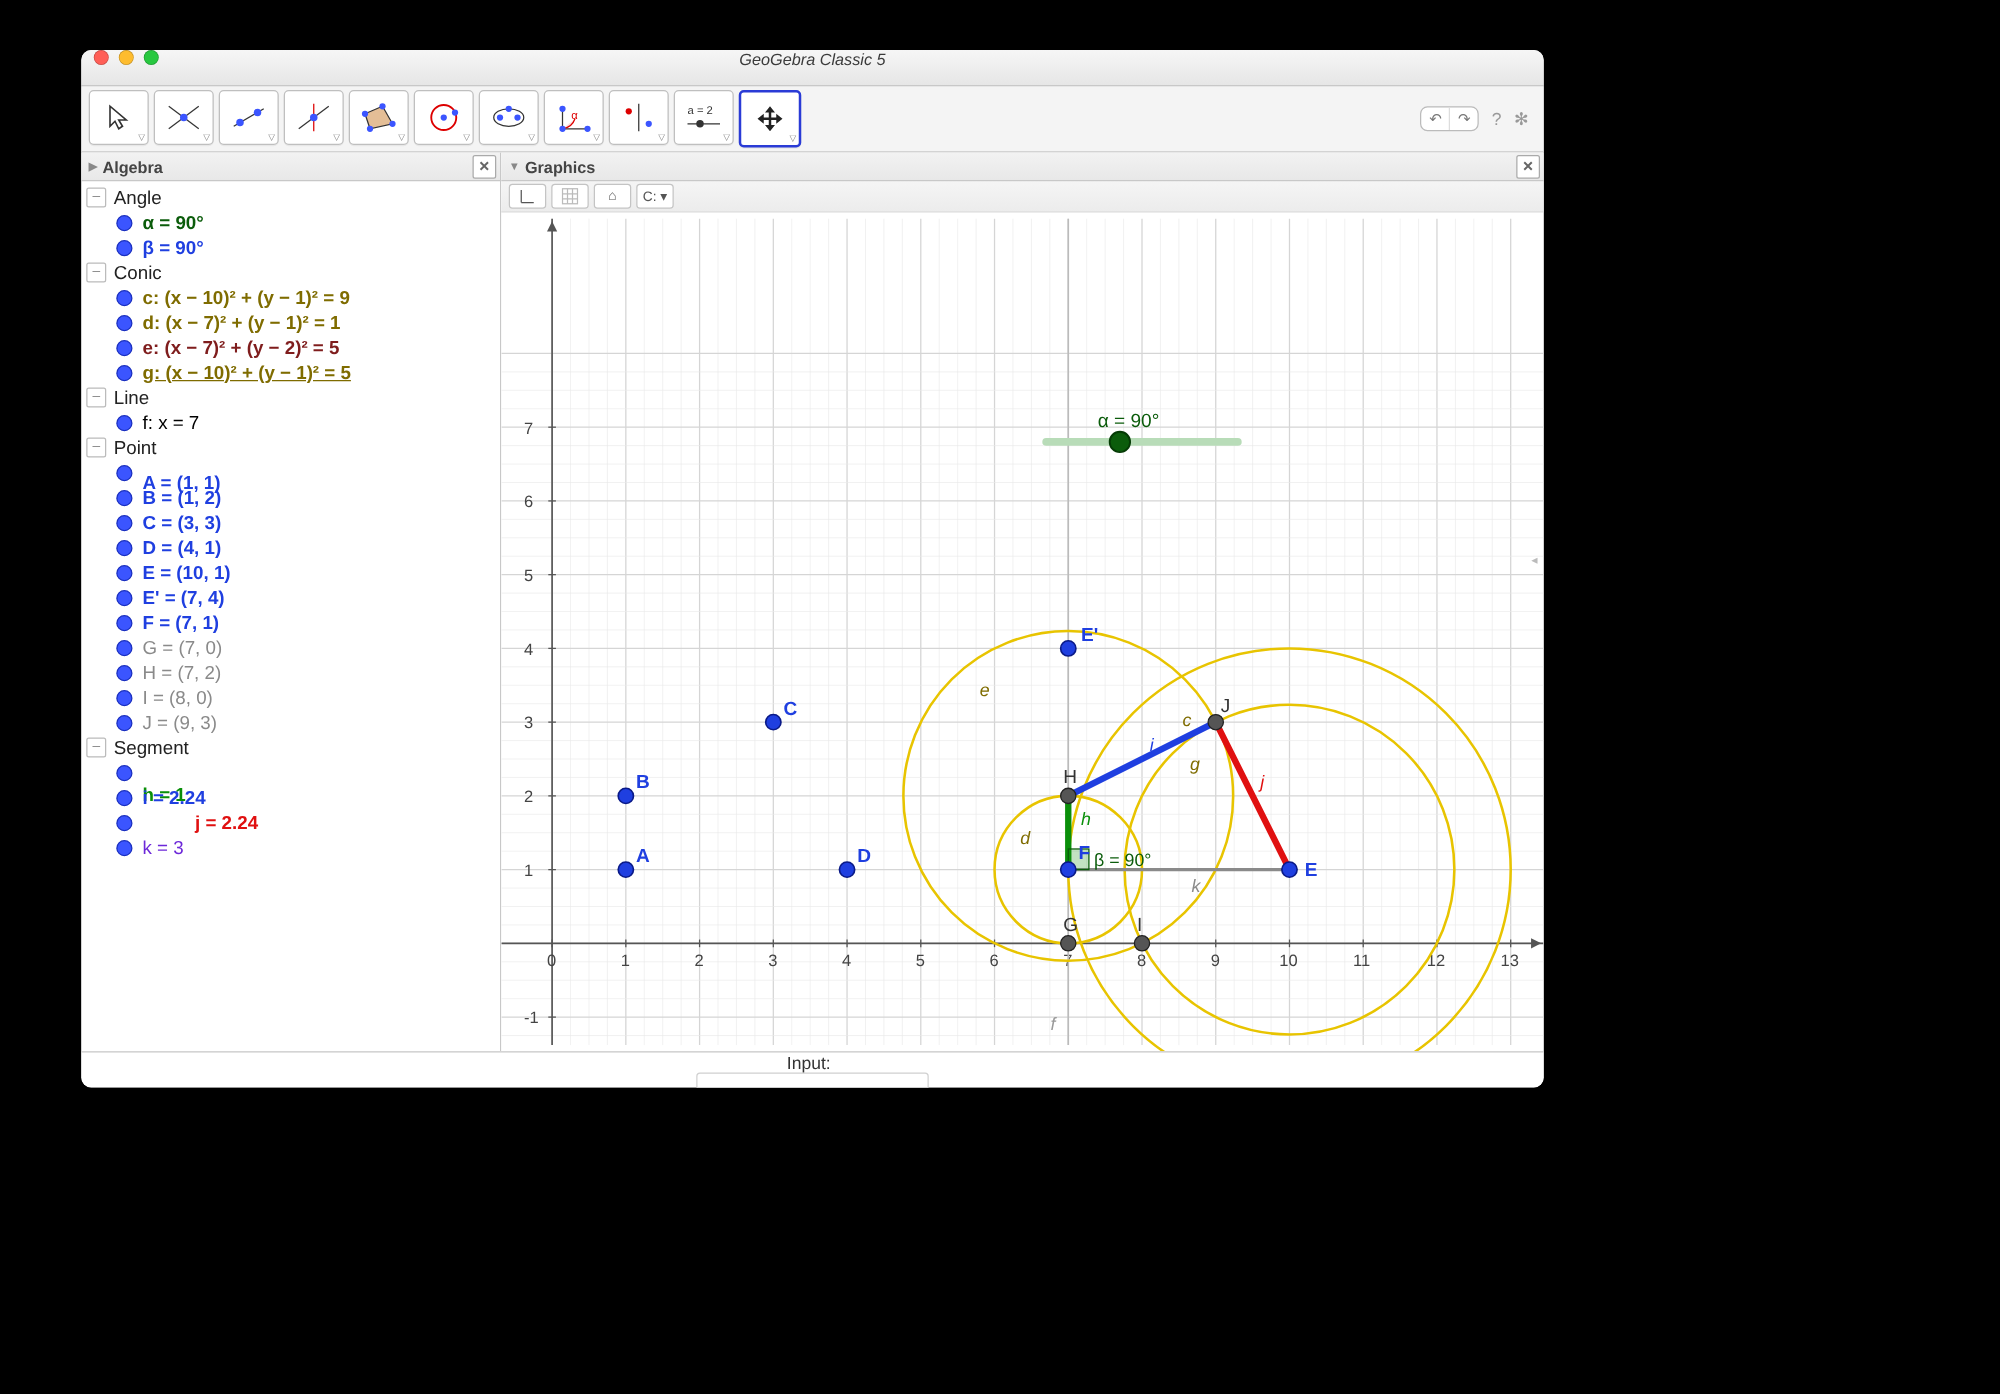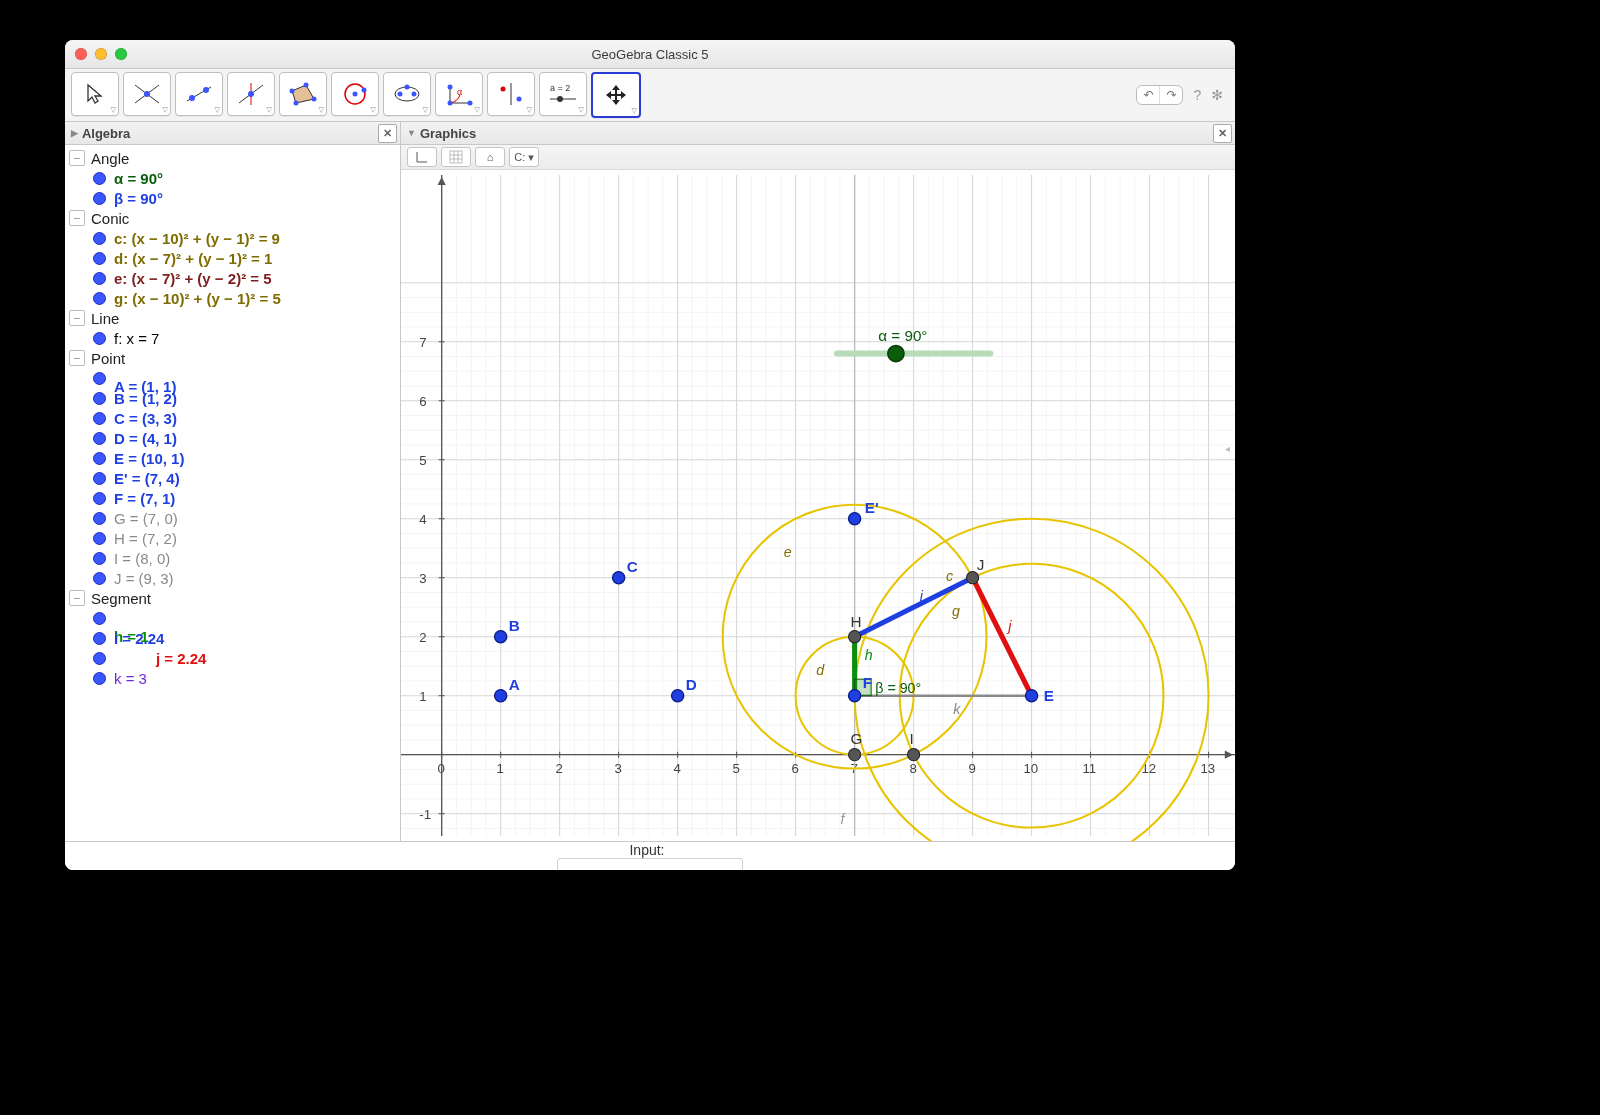--- a/index.html
+++ b/index.html
@@ -3,23 +3,24 @@
 <meta charset="utf-8">
 <style>
   html, body { margin: 0; padding: 0; font-family: -apple-system, "Helvetica Neue", Arial, sans-serif; }
   body { background: #000; width: 1600px; height: 1115px; position: relative; }
   .window {
     position: absolute; left: 65px; top: 40px; width: 1170px; height: 830px;
     background: #ececec; border-radius: 8px; box-shadow: 0 12px 40px rgba(0,0,0,.55), 0 0 0 1px rgba(0,0,0,.3);
     overflow: hidden; display: flex; flex-direction: column;
   }
   .titlebar {
-    height: 28px; display: flex; align-items: center; padding: 0 10px;
+    height: 28px; display: flex; align-items: flex-start; padding: 0 10px;
     background: linear-gradient(#f6f6f6, #e6e6e6); border-bottom: 1px solid #c8c8c8;
     position: relative;
+    font-style: italic;
   }
   .traffic { display: flex; gap: 8px; }
   .tdot { width: 12px; height: 12px; border-radius: 50%; box-shadow: inset 0 0 0 .5px rgba(0,0,0,.25); }
   .title { position: absolute; left: 0; right: 0; text-align: center; font-size: 13px; color: #3b3b3b; }
   .toolbar {
     height: 52px; background: #f4f4f4; border-bottom: 1px solid #c8c8c8; display: flex; align-items: center;
     padding: 0 6px;
   }
   .toolbtn {
     width: 46px; height: 42px; background: #fff; border: 1px solid #bfbfbf; border-radius: 4px;
@@ -219,21 +220,21 @@
           <div class="alg-item bold">
             <div class="bullet"></div>
             <span style="color: rgb(127, 108, 0);">d: (x − 7)² + (y − 1)² = 1</span>
           </div>
           <div class="alg-item bold">
             <div class="bullet"></div>
             <span style="color: #7f1d1d;">e: (x − 7)² + (y − 2)² = 5</span>
           </div>
           <div class="alg-item bold">
             <div class="bullet"></div>
-            <span style="color: rgb(127, 108, 0);">g: (x − 10)² + (y − 1)² = 5</span>
+            <span style="color: rgb(127, 108, 0); text-decoration: underline;">g: (x − 10)² + (y − 1)² = 5</span>
           </div>
           <div class="alg-cat">
             <div class="minus">–</div>
             <span>Line</span>
           </div>
           <div class="alg-item">
             <div class="bullet"></div>
             <span style="color: #000000;">f: x = 7</span>
           </div>
           <div class="alg-cat">

